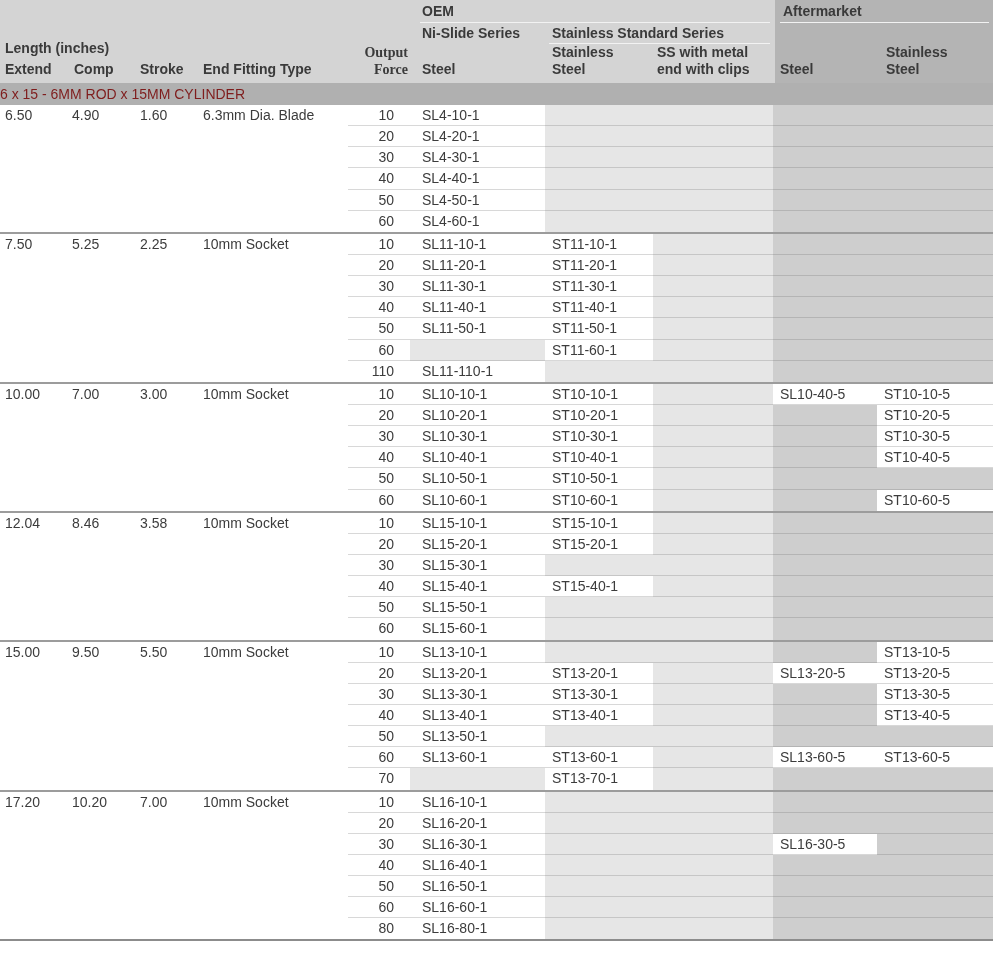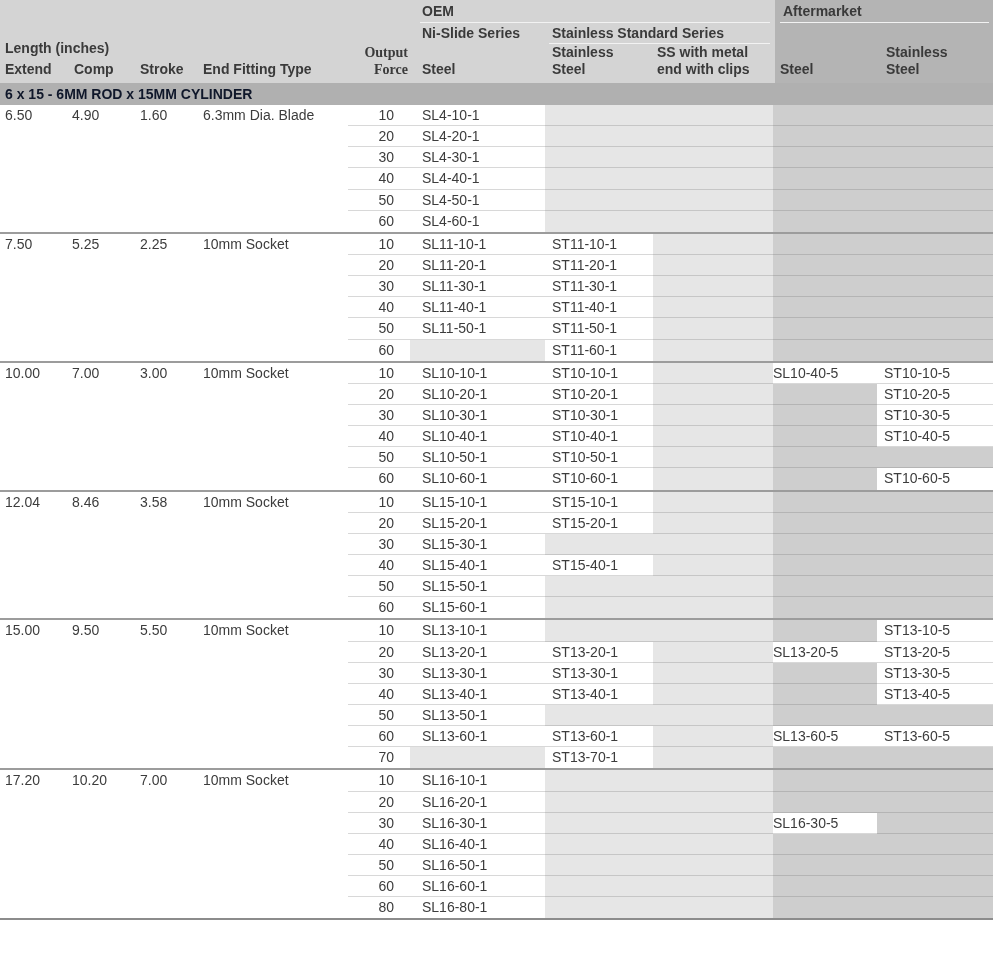--- a/index.html
+++ b/index.html
@@ -7,42 +7,42 @@
     position:relative;width:993px;height:974px;background:#ffffff;overflow:hidden;
     font-family:"Liberation Sans","DejaVu Sans",sans-serif;color:#3c3c3c;font-size:14px;
   }
   
   .hdr{position:relative;width:993px;height:83px;background:#d4d4d4;}
   .hdr .am-bg{position:absolute;left:775px;top:0;width:218px;height:83px;background:#b4b4b4;}
   .hlabel{position:absolute;font-weight:700;color:#3a3a3a;line-height:17px;white-space:nowrap;}
   .hline{position:absolute;height:1px;background:#f2f2f2;}
   
   .section-bar{
-    width:993px;height:22px;background:#b0b0b0;color:#0f172a;font-weight:700;
-    line-height:22px;padding-left:5px;box-sizing:border-box;white-space:nowrap;
+    width:993px;height:22px;background:#b0b0b0;color:#7f1d1d;font-weight:400;
+    line-height:22px;box-sizing:border-box;white-space:nowrap;
   }
   
   .rows{width:993px;border-bottom:2px solid #8c8c8c;box-sizing:border-box;}
   .group + .group{border-top:2px solid #9c9c9c;}
   .row{
     display:grid;height:21.15px;line-height:21.15px;
     grid-template-columns:67px 68px 65px 148px 62px 135px 108px 120px 104px 116px;
   }
   .cell{box-sizing:border-box;overflow:hidden;white-space:nowrap;background:#ffffff;}
   .row:not(:last-child) .sep{border-bottom:1px solid rgba(110,110,110,0.27);}
   .bg-g{background:#e6e6e6;}
   .bg-d{background:#cecece;}
   .c1{padding-left:5px;}
   .c2{padding-left:5px;}
   .c3{padding-left:5px;}
   .c4{padding-left:3px;}
   .c5{text-align:right;padding-right:16px;}
   .c6{padding-left:12px;}
   .c7{padding-left:7px;}
-  .c9{}
+  .c9{padding-left:7px;}
   .c10{padding-left:7px;}
 </style>
 </head>
 <body>
 
 <div class="page">
 
   <div class="hdr">
     <div class="am-bg"></div>
 
@@ -225,20 +225,32 @@
           <div class="cell c2"></div>
           <div class="cell c3"></div>
           <div class="cell c4"></div>
           <div class="cell c5 sep">60</div>
           <div class="cell c6 sep bg-g"></div>
           <div class="cell c7 sep">ST11-60-1</div>
           <div class="cell c8 sep bg-g"></div>
           <div class="cell c9 sep bg-d"></div>
           <div class="cell c10 sep bg-d"></div>
         </div>
+        <div class="row">
+          <div class="cell c1"></div>
+          <div class="cell c2"></div>
+          <div class="cell c3"></div>
+          <div class="cell c4"></div>
+          <div class="cell c5 sep">110</div>
+          <div class="cell c6 sep">SL11-110-1</div>
+          <div class="cell c7 sep bg-g"></div>
+          <div class="cell c8 sep bg-g"></div>
+          <div class="cell c9 sep bg-d"></div>
+          <div class="cell c10 sep bg-d"></div>
+        </div>
       </div>
       <div class="group">
         <div class="row">
           <div class="cell c1">10.00</div>
           <div class="cell c2">7.00</div>
           <div class="cell c3">3.00</div>
           <div class="cell c4">10mm Socket</div>
           <div class="cell c5 sep">10</div>
           <div class="cell c6 sep">SL10-10-1</div>
           <div class="cell c7 sep">ST10-10-1</div>

